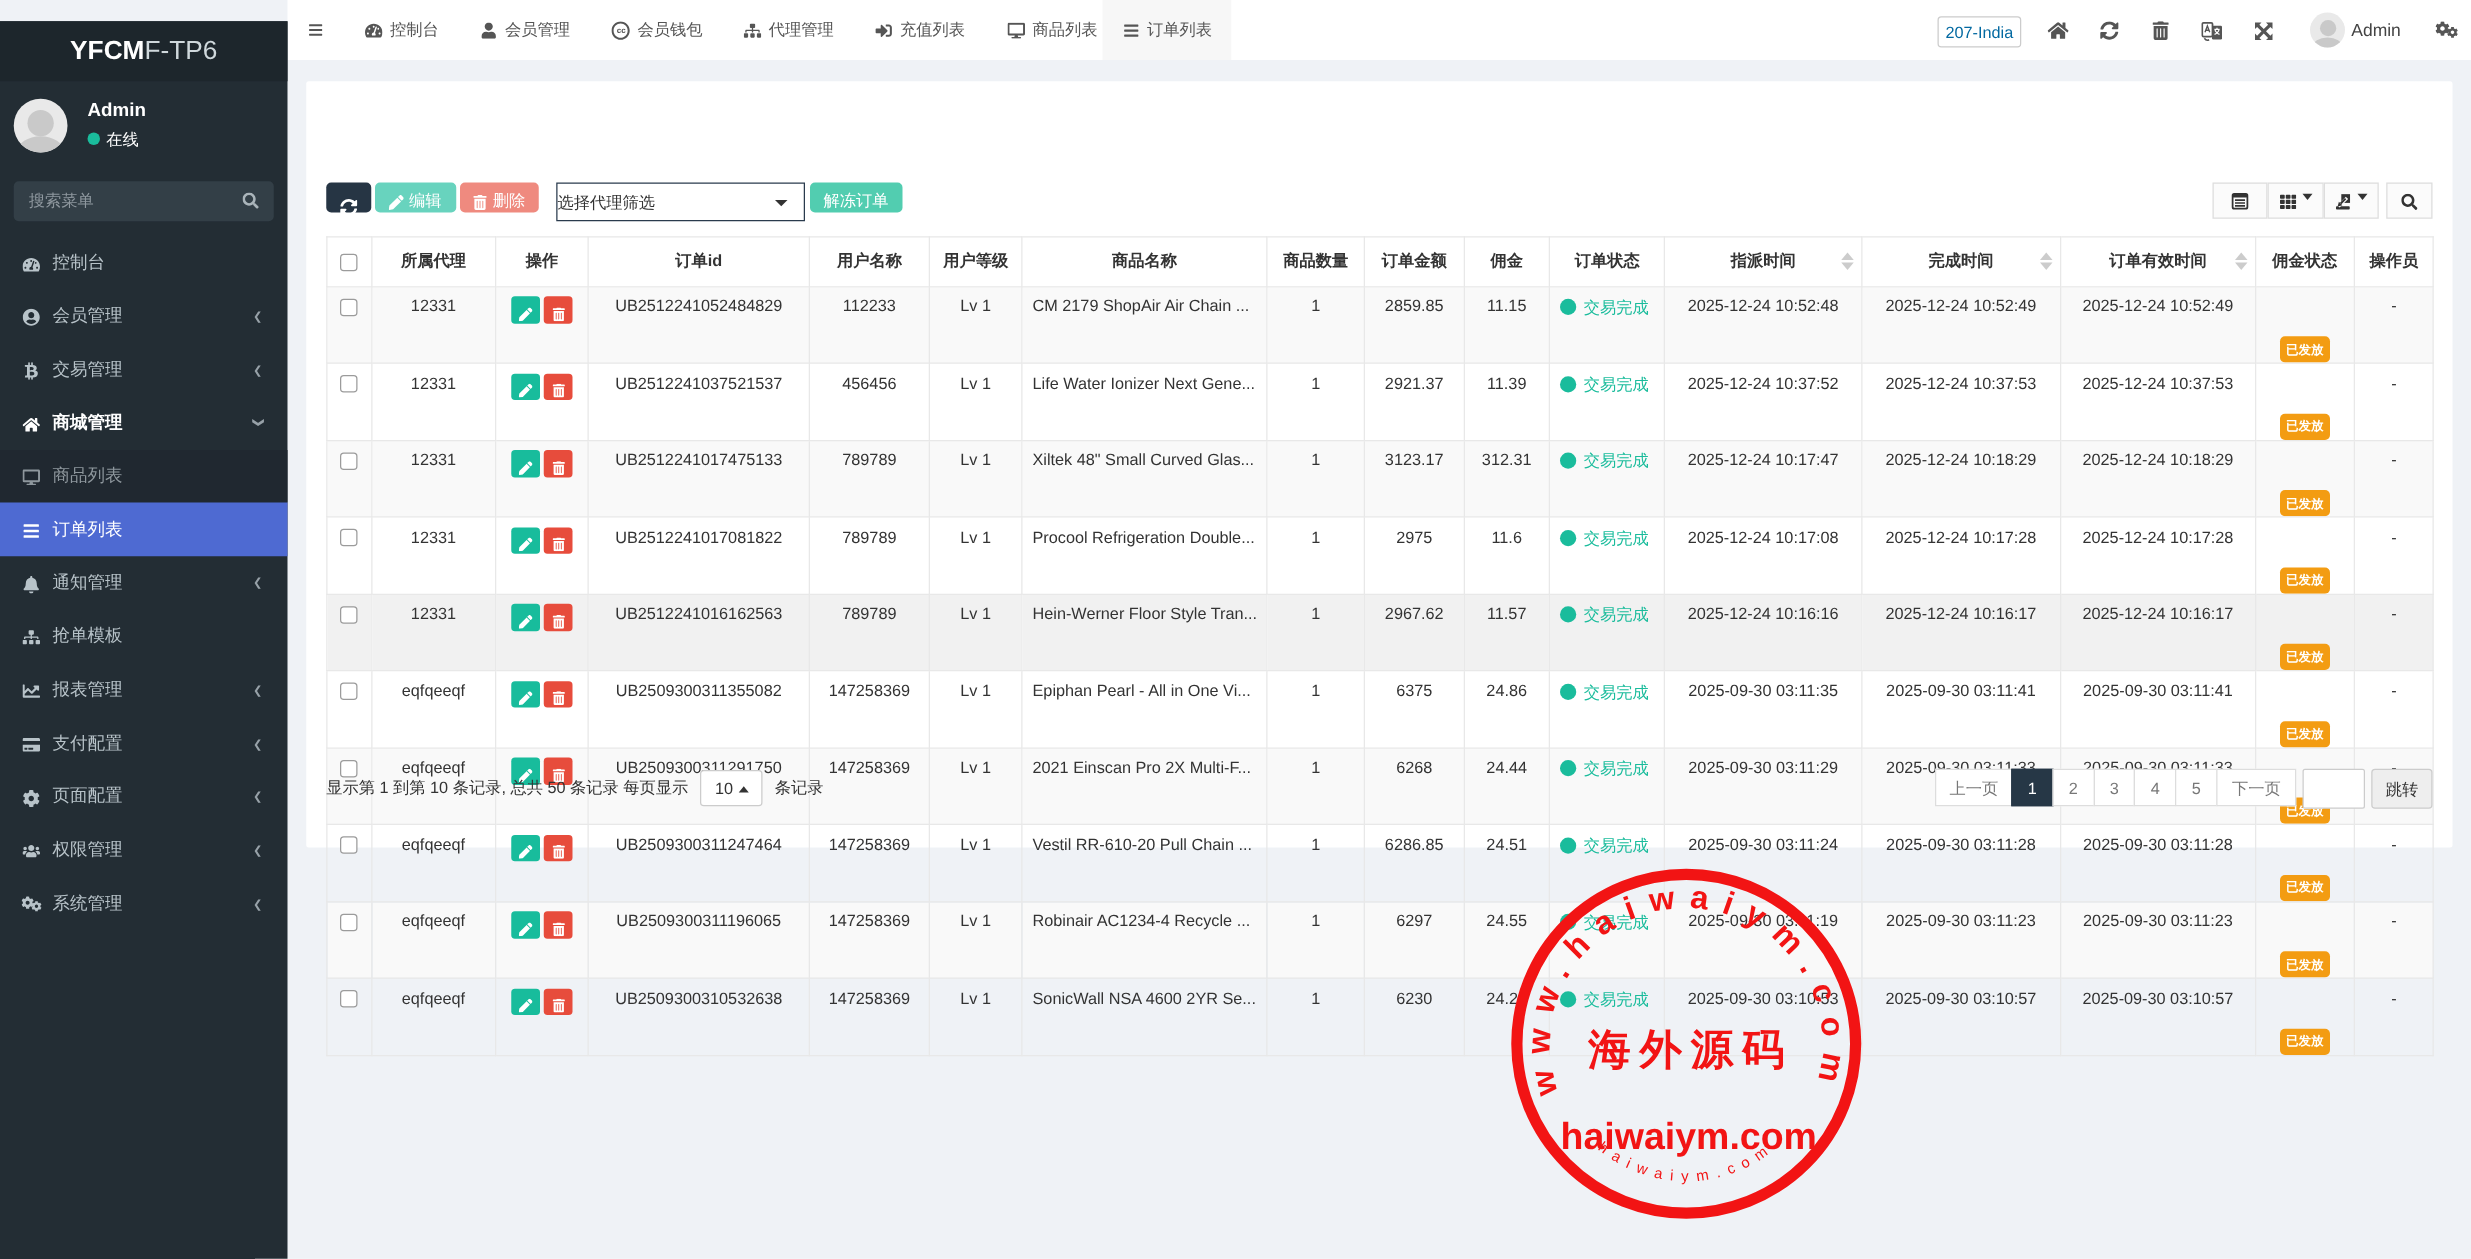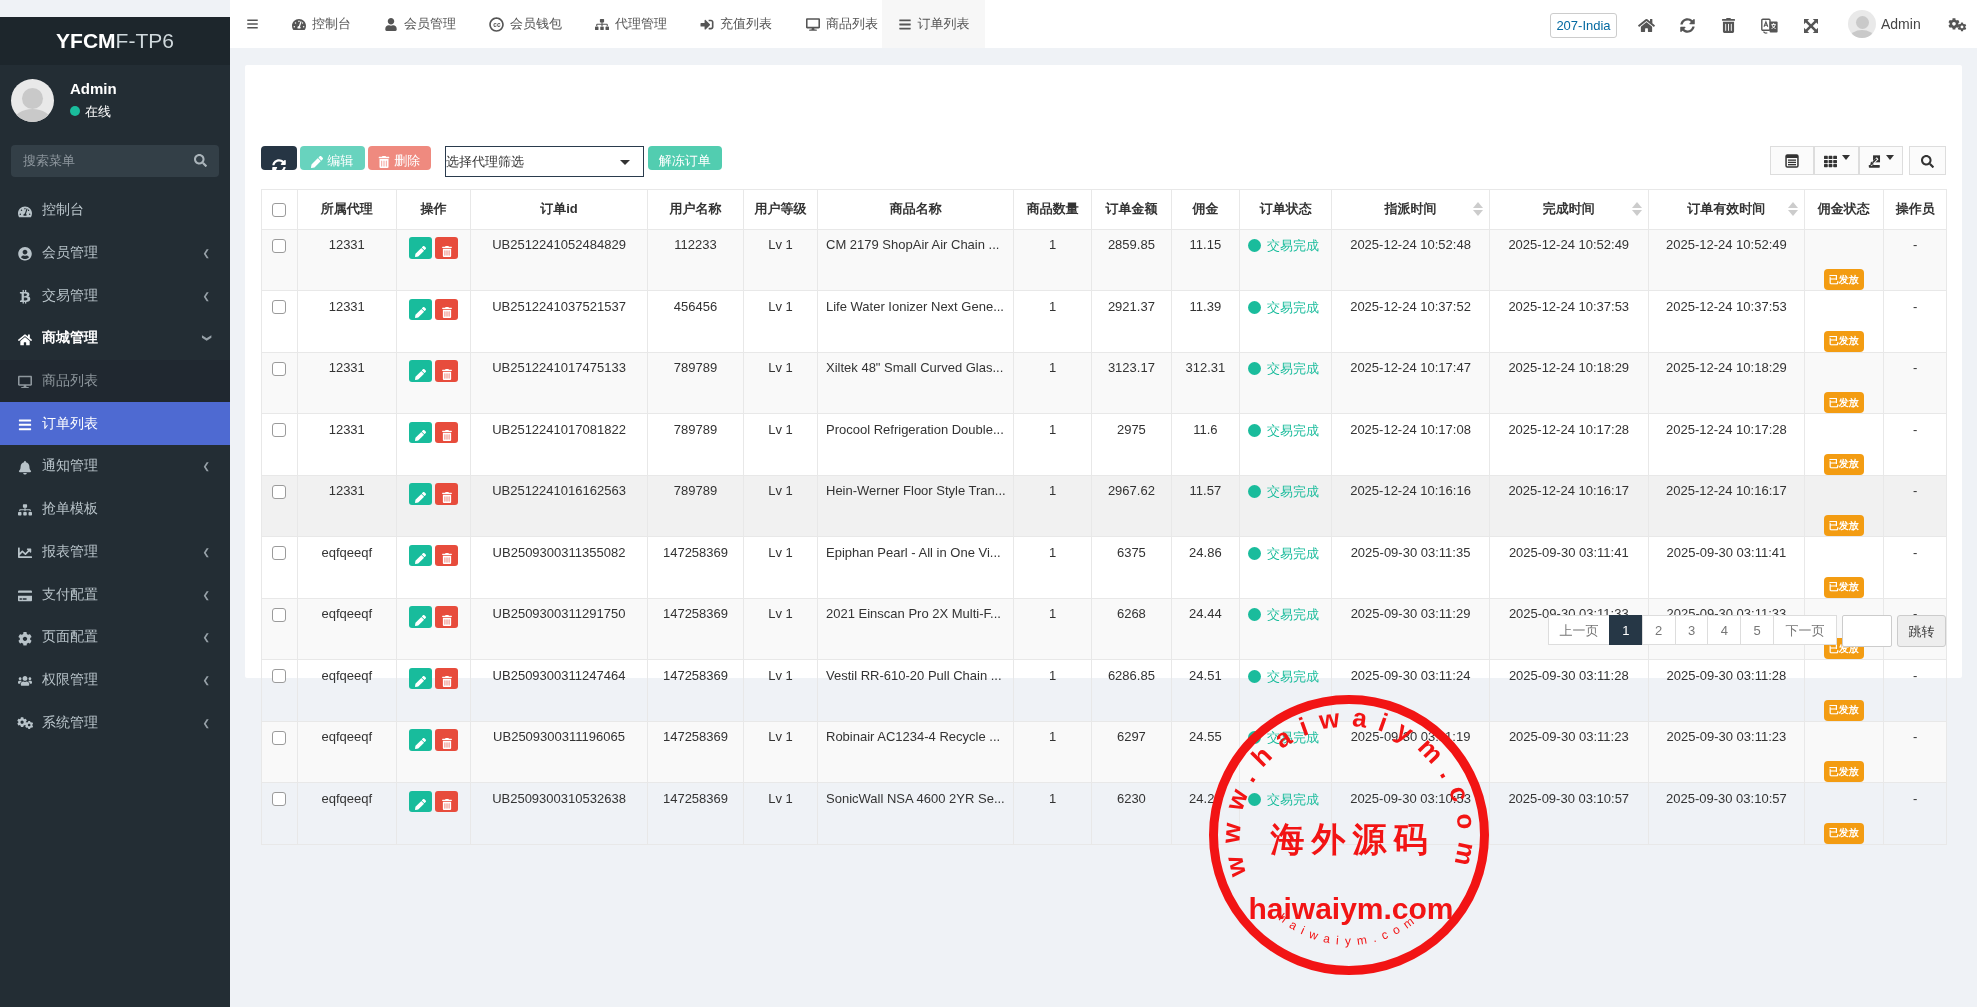--- a/index.html
+++ b/index.html
@@ -563,20 +563,21 @@
             <td>24.29</td>
             <td class="l"><span class="sdot"></span><span class="stxt">交易完成</span></td>
             <td>2025-09-30 03:10:53</td>
             <td>2025-09-30 03:10:57</td>
             <td>2025-09-30 03:10:57</td>
             <td><span class="badge">已发放</span></td>
             <td>-</td>
           </tr>
         </tbody>
       </table>
+    <div id="pgleft">显示第 1 到第 10 条记录, 总共 50 条记录 每页显示 <span id="pgsize">10<span class="car"></span></span> 条记录</div>
     <div id="pgright">
         <div class="pg" style="left:0px;width:62px">上一页</div>
 <div class="pg on" style="left:61px;width:33.8px">1</div>
 <div class="pg" style="left:93.8px;width:33.8px">2</div>
 <div class="pg" style="left:126.6px;width:33.8px">3</div>
 <div class="pg" style="left:159.39999999999998px;width:33.8px">4</div>
 <div class="pg" style="left:192.2px;width:33.8px">5</div>
 <div class="pg" style="left:225.0px;width:64px">下一页</div>
 <div id="pginput"></div>
 <div id="pgjump">跳转</div>

